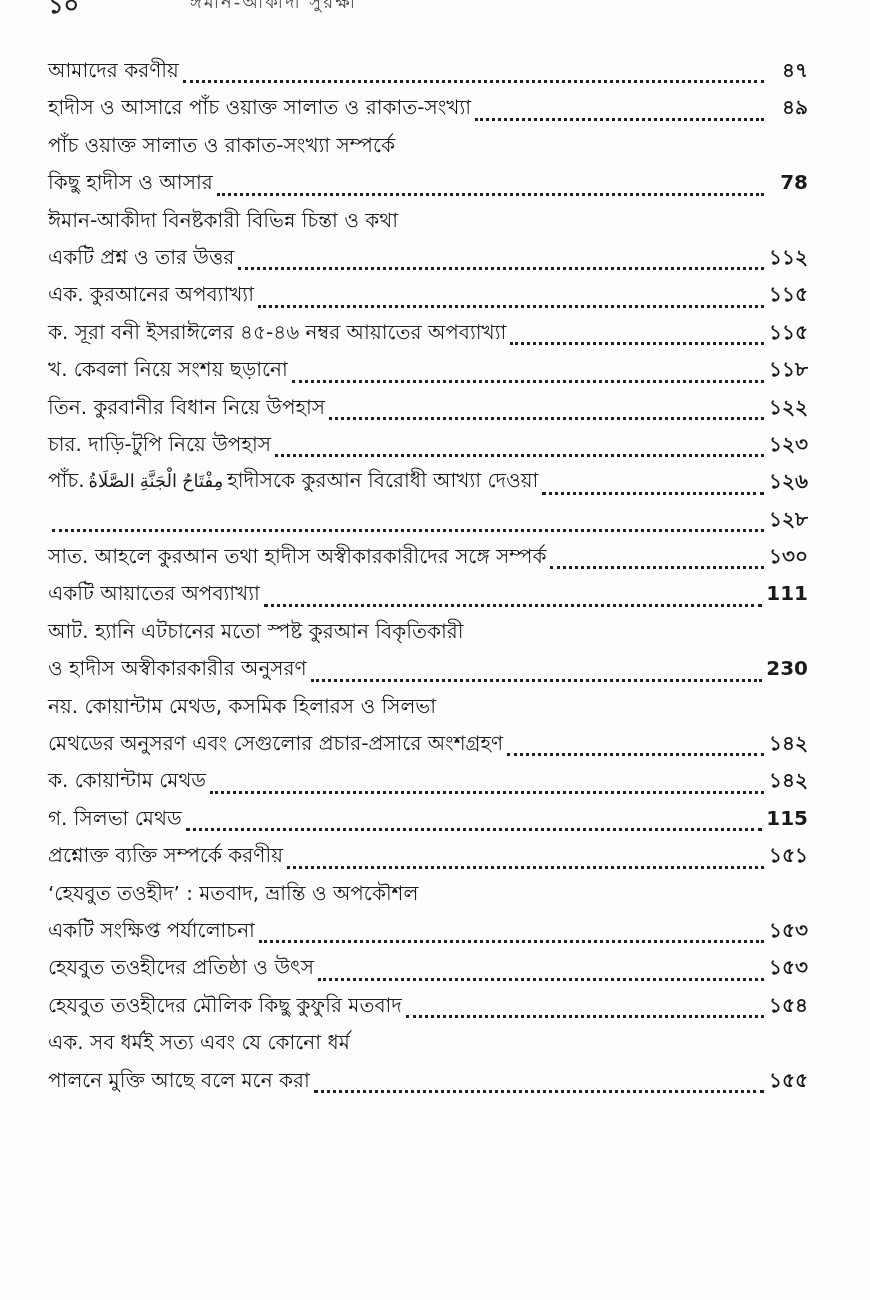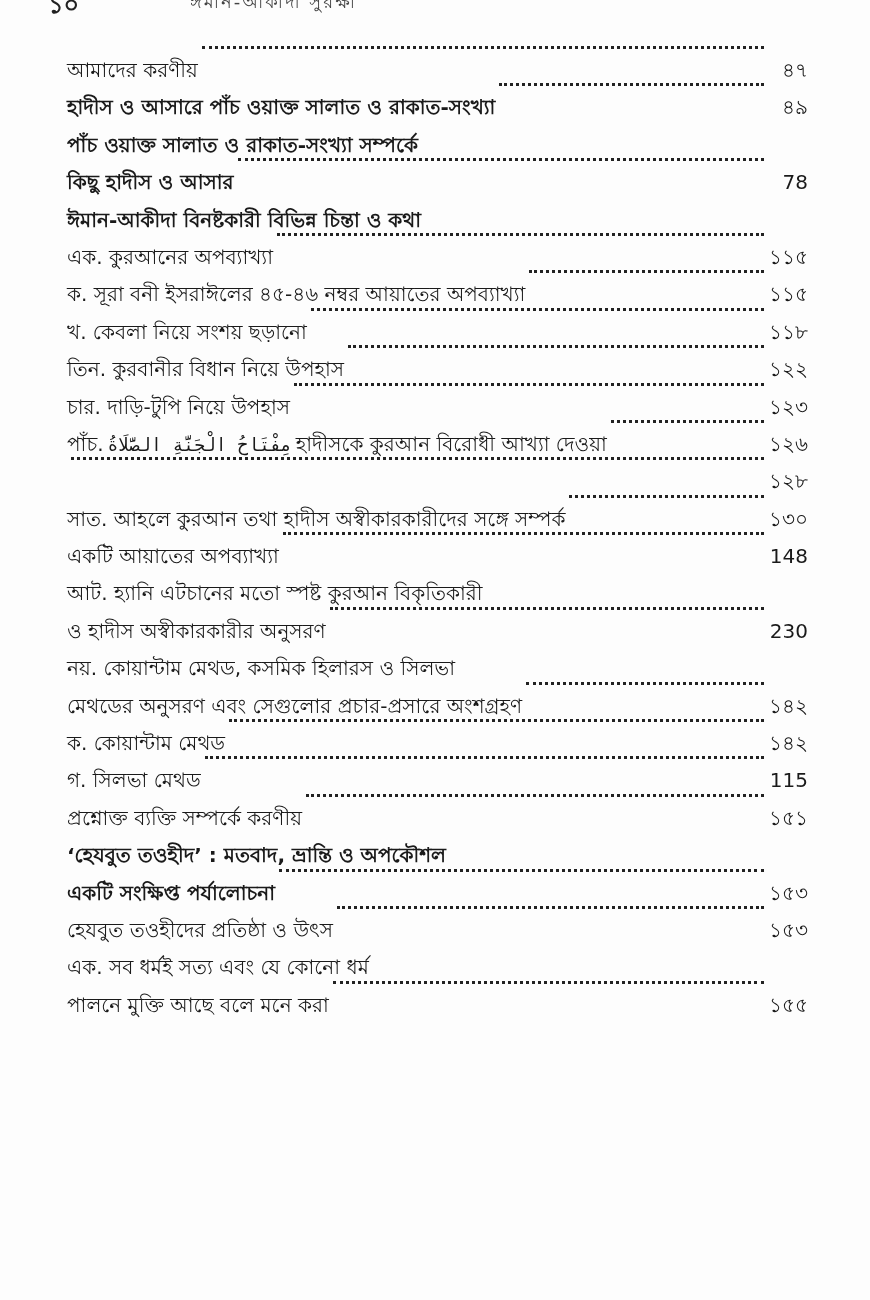--- a/index.html
+++ b/index.html
@@ -18,36 +18,36 @@
     font-size: 24px; font-weight: bold; color: #222;
   }
   .running-title {
     position: absolute; left: 190px; top: 2px;
     font-size: 18px; color: #444; letter-spacing: 2px;
   }
   .toc {
     position: absolute; left: 48px; top: 52px; width: 760px;
   }
   .toc-line {
-    display: flex; align-items: flex-start;
+    display: flex; align-items: flex-end;
     height: 37.4px; line-height: 37.4px;
-    font-size: 20px; white-space: nowrap; margin-left: 19px;
+    font-size: 20px; white-space: nowrap;
   }
-  .toc-line.bold .toc-text { font-weight: bold; }
+  .toc-line.bold .toc-text { font-weight: normal; }
   .toc-text { flex: 0 0 auto; }
   .toc-dots {
     flex: 1 1 auto; overflow: hidden;
     margin: 0 4px; min-width: 10px;
     border-bottom: 3px dotted #222;
     height: 0; position: relative; top: -6px;
   }
   .toc-page {
-    flex: 0 0 auto; font-weight: normal; min-width: 40px; text-align: right;
+    flex: 0 0 auto; font-weight: bold; min-width: 40px; text-align: right;
   }
-  .arabic { font-family: Liberation Mono, monospace; font-size: 18px; margin: 0 4px; }
+  .arabic { font-family: Liberation Sans, sans-serif; font-size: 18px; margin: 0 4px; }
 </style>
 </head>
 <body>
 
 <div class="page-header">
   <span class="page-number">১০</span>
   <span class="running-title">ঈমান-আকীদা সুরক্ষা</span>
 </div>
 
 <div class="toc" id="toc">
@@ -64,20 +64,25 @@
     <div class="toc-line bold heading-only">
       <span class="toc-text"><span>পাঁচ ওয়াক্ত সালাত ও রাকাত-সংখ্যা সম্পর্কে</span></span>
     </div>
     <div class="toc-line bold">
       <span class="toc-text"><span>কিছু হাদীস ও আসার</span></span>
       <span class="toc-dots"></span>
       <span class="toc-page">78</span>
     </div>
     <div class="toc-line bold heading-only">
       <span class="toc-text"><span>ঈমান-আকীদা বিনষ্টকারী বিভিন্ন চিন্তা ও কথা</span></span>
+    </div>
+    <div class="toc-line bold">
+      <span class="toc-text"><span>একটি প্রশ্ন ও তার উত্তর</span></span>
+      <span class="toc-dots"></span>
+      <span class="toc-page">১১২</span>
     </div>
     <div class="toc-line">
       <span class="toc-text"><span>এক. কুরআনের অপব্যাখ্যা</span></span>
       <span class="toc-dots"></span>
       <span class="toc-page">১১৫</span>
     </div>
     <div class="toc-line">
       <span class="toc-text"><span>ক. সূরা বনী ইসরাঈলের ৪৫-৪৬ নম্বর আয়াতের অপব্যাখ্যা</span></span>
       <span class="toc-dots"></span>
       <span class="toc-page">১১৫</span>
@@ -107,21 +112,21 @@
       <span class="toc-page">১২৮</span>
     </div>
     <div class="toc-line">
       <span class="toc-text"><span>সাত. আহলে কুরআন তথা হাদীস অস্বীকারকারীদের সঙ্গে সম্পর্ক</span></span>
       <span class="toc-dots"></span>
       <span class="toc-page">১৩০</span>
     </div>
     <div class="toc-line">
       <span class="toc-text"><span>একটি আয়াতের অপব্যাখ্যা</span></span>
       <span class="toc-dots"></span>
-      <span class="toc-page">148</span>
+      <span class="toc-page">111</span>
     </div>
     <div class="toc-line heading-only">
       <span class="toc-text"><span>আট. হ্যানি এটচানের মতো স্পষ্ট কুরআন বিকৃতিকারী</span></span>
     </div>
     <div class="toc-line">
       <span class="toc-text"><span>ও হাদীস অস্বীকারকারীর অনুসরণ</span></span>
       <span class="toc-dots"></span>
       <span class="toc-page">230</span>
     </div>
     <div class="toc-line heading-only">
@@ -153,20 +158,25 @@
     <div class="toc-line bold">
       <span class="toc-text"><span>একটি সংক্ষিপ্ত পর্যালোচনা</span></span>
       <span class="toc-dots"></span>
       <span class="toc-page">১৫৩</span>
     </div>
     <div class="toc-line">
       <span class="toc-text"><span>হেযবুত তওহীদের প্রতিষ্ঠা ও উৎস</span></span>
       <span class="toc-dots"></span>
       <span class="toc-page">১৫৩</span>
     </div>
+    <div class="toc-line">
+      <span class="toc-text"><span>হেযবুত তওহীদের মৌলিক কিছু কুফুরি মতবাদ</span></span>
+      <span class="toc-dots"></span>
+      <span class="toc-page">১৫৪</span>
+    </div>
     <div class="toc-line heading-only">
       <span class="toc-text"><span>এক. সব ধর্মই সত্য এবং যে কোনো ধর্ম</span></span>
     </div>
     <div class="toc-line">
       <span class="toc-text"><span>পালনে মুক্তি আছে বলে মনে করা</span></span>
       <span class="toc-dots"></span>
       <span class="toc-page">১৫৫</span>
     </div>
   </div>
 

